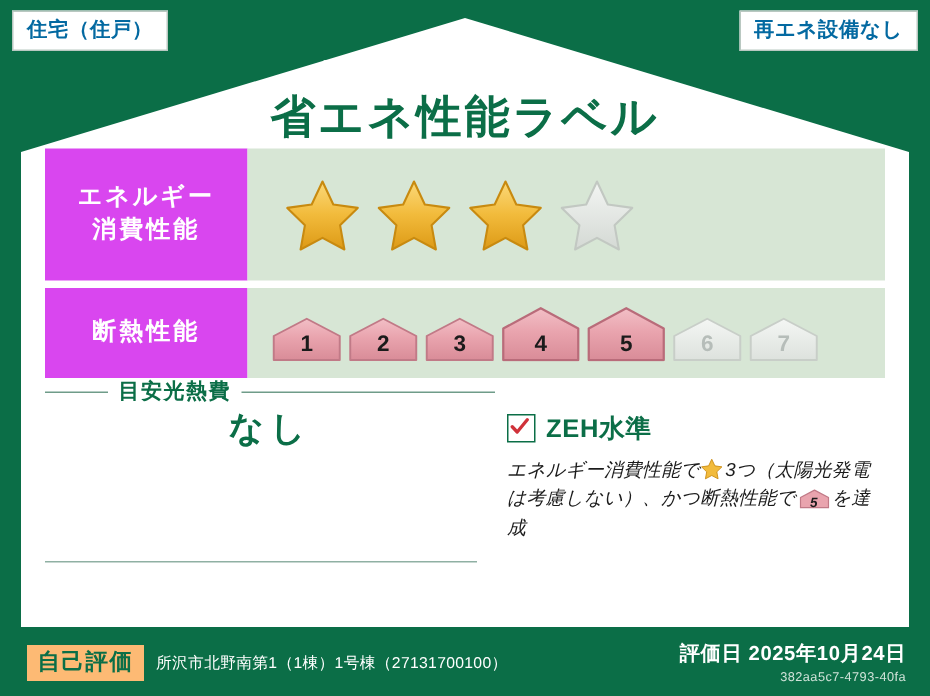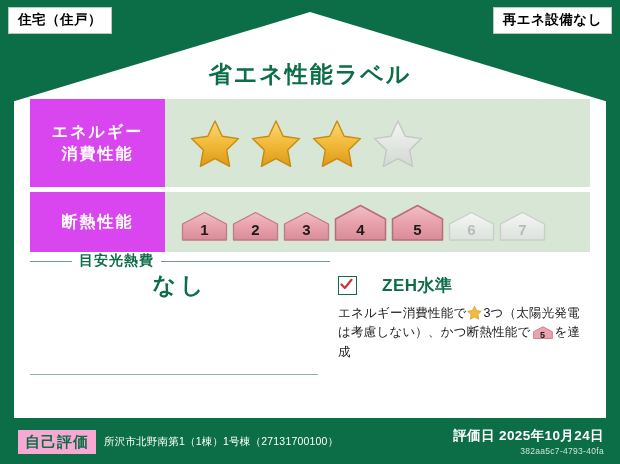--- a/index.html
+++ b/index.html
@@ -25,21 +25,21 @@
     width:592px;height:406px;
     background:#ffffff;
     clip-path:polygon(0% 22%, 50% 0%, 100% 22%, 100% 100%, 0% 100%);
   }
 
   
   .corner-tag{
     position:absolute;
     background:#ffffff;
     border:1px solid #b9c8c1;
-    color:#000000;
+    color:#0369a1;
     font-weight:bold;
     font-size:13.5px;
     letter-spacing:.5px;
     padding:5px 9px 6px 9px;
     line-height:1;
     z-index:30;
     white-space:nowrap;
   }
   #tag-left{left:8px;top:7px;}
   #tag-right{right:8px;top:7px;}
@@ -47,21 +47,21 @@
   
   #title-block{
     position:absolute;left:0;top:38px;width:620px;
     text-align:center;z-index:20;
   }
   #title-sub{
     font-size:16px;font-weight:bold;color:#ffffff;
     letter-spacing:1px;line-height:1.2;
   }
   #title-main{
-    font-size:23px;font-weight:bold;color:#0b6e47;
+    font-size:30px;font-weight:bold;color:#0b6e47;
     letter-spacing:2px;line-height:1.25;margin-top:3px;
   }
 
   
   #rows{
     position:absolute;left:30px;top:99px;width:560px;z-index:20;
   }
   .perf-row{
     display:flex;align-items:stretch;
     margin-bottom:5px;
@@ -129,52 +129,53 @@
   #util-bottom-rule{
     position:absolute;left:0;right:12px;top:122px;
     height:1px;background:#8fb0a3;
   }
 
   #zeh-col{
     flex:1;padding-left:8px;padding-top:22px;
     border-left:0;
   }
   #zeh-title-row{
-    display:flex;align-items:center;gap:25px;
+    display:flex;align-items:center;gap:7px;
   }
   .checkbox{
     width:17px;height:17px;
     border:1.6px solid #0b6e47;
     background:#ffffff;
     position:relative;flex:0 0 auto;
   }
   .checkbox svg{position:absolute;left:1px;top:1px;}
   #zeh-title{
     font-size:17px;font-weight:bold;color:#0b6e47;letter-spacing:.5px;
   }
   #zeh-desc{
     margin-top:7px;
     font-size:12.5px;color:#1b1b1b;line-height:1.55;
     letter-spacing:.2px;
+    font-style:italic;
   }
   .inline-star{vertical-align:-3px;margin:0 1px;}
   .inline-house{vertical-align:-4px;margin:0 2px;}
 
   
   #footer{
     position:absolute;left:0;bottom:0;width:620px;height:44px;
     z-index:25;
     display:flex;align-items:center;
   }
   #footer-left{
     display:flex;align-items:center;gap:8px;
     margin-left:18px;
   }
   #self-eval-badge{
-    background:#f9a8d4;color:#0b6e47;
+    background:#fdba74;color:#0b6e47;
     font-size:15px;font-weight:bold;letter-spacing:1px;
     padding:3px 7px 4px 7px;line-height:1.15;
   }
   #address-text{
     color:#ffffff;font-size:10.5px;letter-spacing:.2px;white-space:nowrap;text-align:right;
   }
   #footer-right{
     margin-left:auto;margin-right:16px;text-align:right;
   }
   #eval-date{

